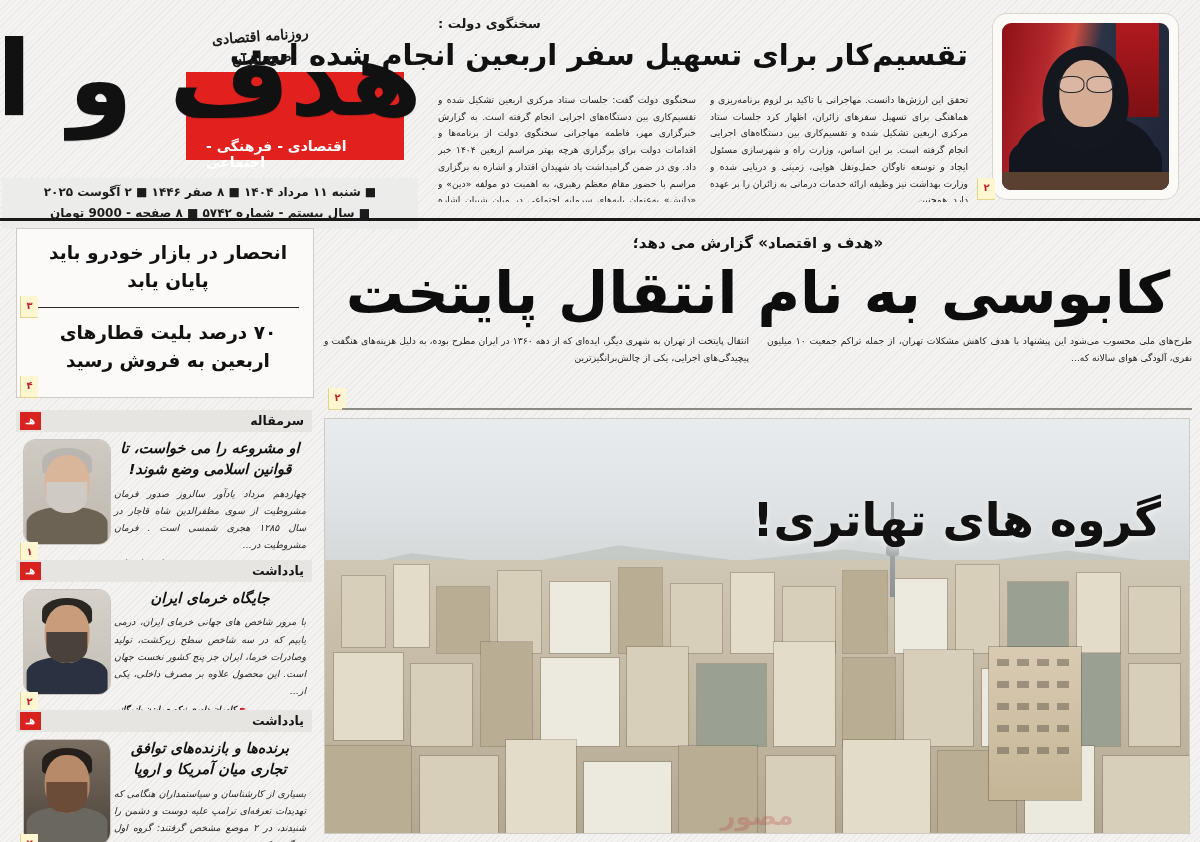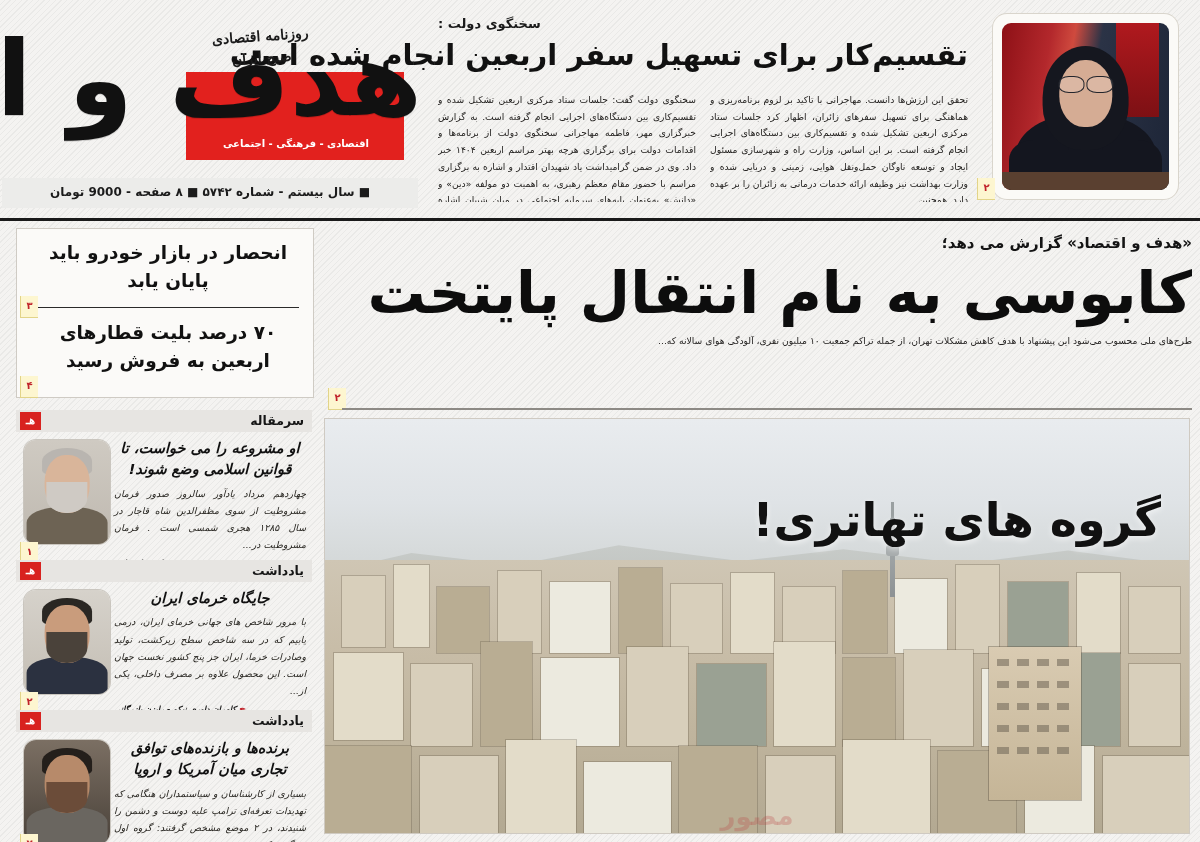--- a/index.html
+++ b/index.html
@@ -86,22 +86,22 @@
     position:absolute;right:34px;top:72px;width:218px;height:88px;background:#e2211e;
   }
   .mh-word{
     position:absolute;right:16px;top:4px;width:412px;height:170px;
     font-size:104px;font-weight:bold;color:#111;line-height:150px;
     text-align:center;letter-spacing:-4px;
     text-shadow:0 1px 0 rgba(0,0,0,.15);
     white-space:nowrap;
   }
   .mh-tag{
-    position:absolute;right:52px;top:138px;width:180px;text-align:center;
-    color:#fff;font-size:10px;font-weight:bold;letter-spacing:.3px;
+    position:absolute;right:52px;top:138px;width:180px;text-align:left;
+    color:#fff;font-size:14px;font-weight:bold;letter-spacing:.3px;
   }
   .mh-dates{
     position:absolute;right:20px;top:178px;width:400px;
     background:#ececea;padding:4px 8px 5px 8px;
     font-size:12px;font-weight:bold;color:#1b1b1b;text-align:center;line-height:1.75;
   }
 
   .rule-top{position:absolute;left:0;top:218px;width:1200px;height:3px;background:#1a1a1a;}
 
   
@@ -152,25 +152,25 @@
   .col-body{font-size:9.4px;line-height:1.82;color:#26241f;text-align:justify;}
   .col-author{
     margin-top:5px;font-size:8.2px;font-weight:bold;color:#1b1b1b;text-align:left;
   }
   .col-author .pen{color:#c0222a;margin-left:3px;}
 
   
   .main{position:absolute;left:324px;top:228px;width:868px;height:610px;}
 
   .main-kicker{
-    position:absolute;right:0;top:6px;width:868px;text-align:right;
+    position:absolute;right:0;top:6px;width:868px;text-align:center;
     font-size:15px;font-weight:bold;color:#141414;
   }
   .main-headline{
-    position:absolute;right:0;top:30px;width:868px;
+    position:absolute;right:0;top:30px;width:868px;text-align:center;
     font-size:58px;font-weight:bold;color:#0d0d0d;line-height:1.22;
     letter-spacing:-1.5px;white-space:nowrap;
   }
   .main-lead{
     position:absolute;right:0;top:104px;width:868px;height:58px;
     display:flex;flex-direction:row;gap:18px;
   }
   .main-lead .mcol{
     flex:1;font-size:9.2px;line-height:1.85;color:#232120;text-align:justify;
   }
@@ -259,20 +259,21 @@
 
     <div class="masthead">
       <div class="mh-redbox"></div>
       <div class="mh-word">هدف و اقتصاد</div>
       <div class="mh-sub">
         <div>روزنامه اقتصادی</div>
         <div>صبح ایران</div>
       </div>
       <div class="mh-tag">اقتصادی - فرهنگی - اجتماعی</div>
       <div class="mh-dates">
+        <div>■ شنبه ۱۱ مرداد ۱۴۰۴ ■ ۸ صفر ۱۴۴۶   ■ ۲ آگوست ۲۰۲۵</div>
         <div>■ سال بیستم - شماره ۵۷۴۲ ■ ۸ صفحه - 9000 تومان</div>
       </div>
     </div>
   </div>
   <div class="rule-top"></div>
 
   <div class="sidebar">
 
     <div class="brief-box">
       <div class="brief brief-1">انحصار در بازار خودرو باید پایان یابد</div>
@@ -346,20 +347,21 @@
     </div>
     <div class="pg-badge" style="left:12px;top:606px;">۲</div>
   </div>
 
   <div class="main">
     <div class="main-kicker">«هدف و اقتصاد» گزارش می دهد؛</div>
     <div class="main-headline">کابوسی به نام انتقال پایتخت</div>
 
     <div class="main-lead">
       <div class="mcol">طرح‌های ملی محسوب می‌شود این پیشنهاد با هدف کاهش مشکلات تهران، از جمله تراکم جمعیت ۱۰ میلیون نفری، آلودگی هوای سالانه که...</div>
+      <div class="mcol">انتقال پایتخت از تهران به شهری دیگر، ایده‌ای که از دهه ۱۳۶۰ در ایران مطرح بوده، به دلیل هزینه‌های هنگفت و پیچیدگی‌های اجرایی، یکی از چالش‌برانگیزترین</div>
     </div>
     <div class="pg-badge badge-main">۲</div>
     <div class="rule-main"></div>
 
     <div class="photo-main">
       <div class="sky"></div>
       <div class="mount"></div>
       <div class="city">
         <div class="city-rows">
           <div class="blk" style="left:2%;top:6%;width:5%;height:26%;"></div>

